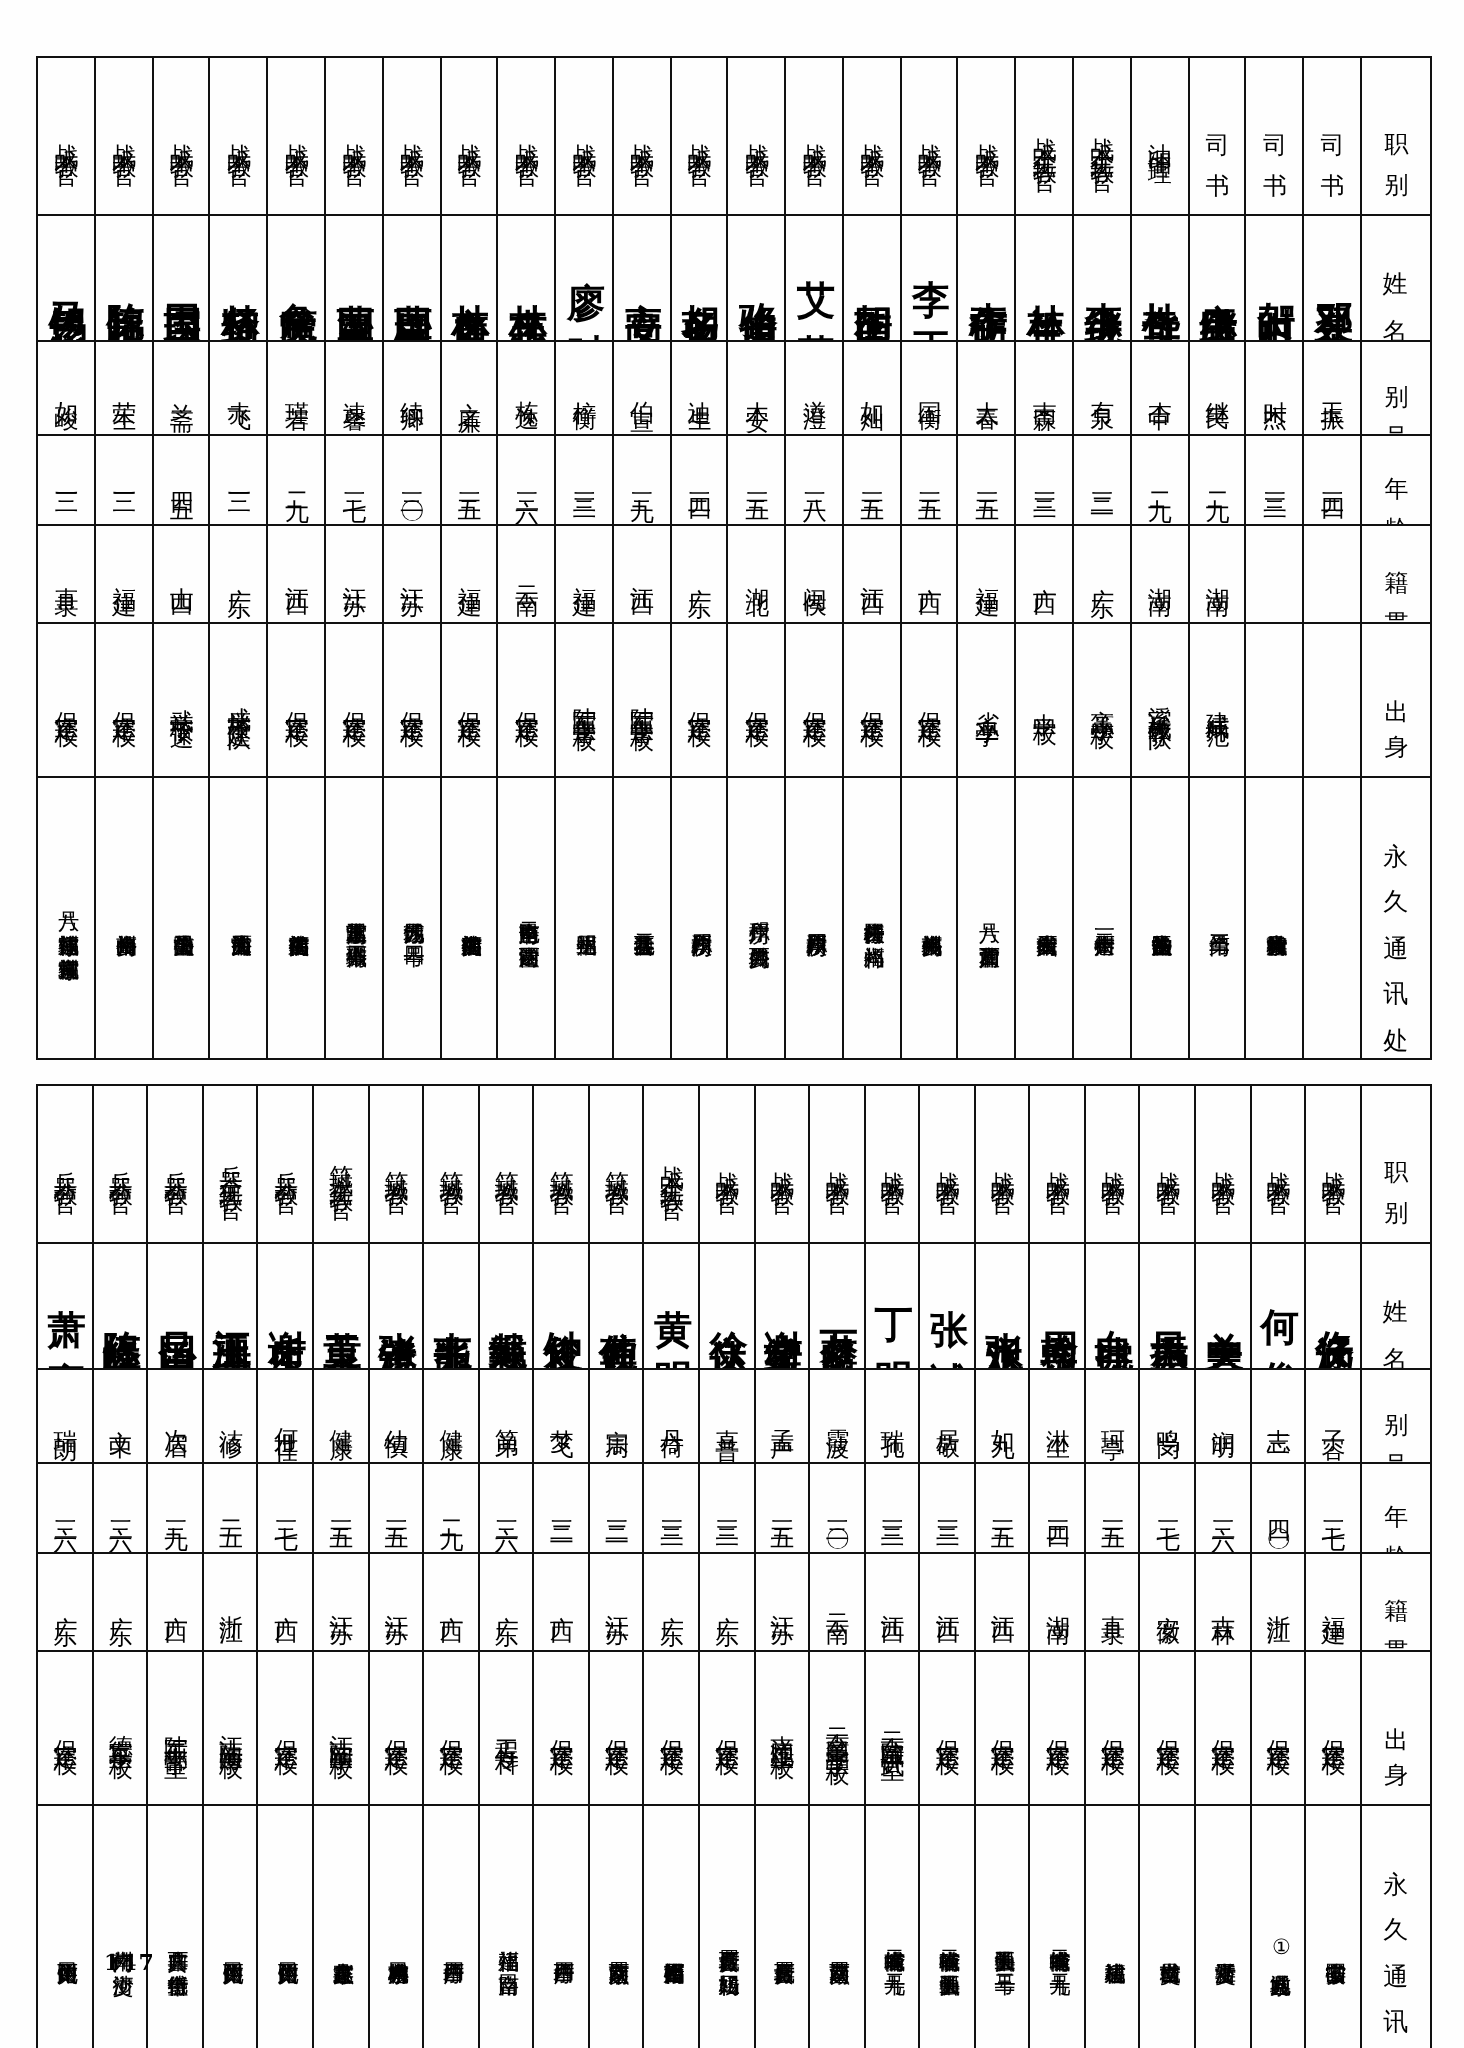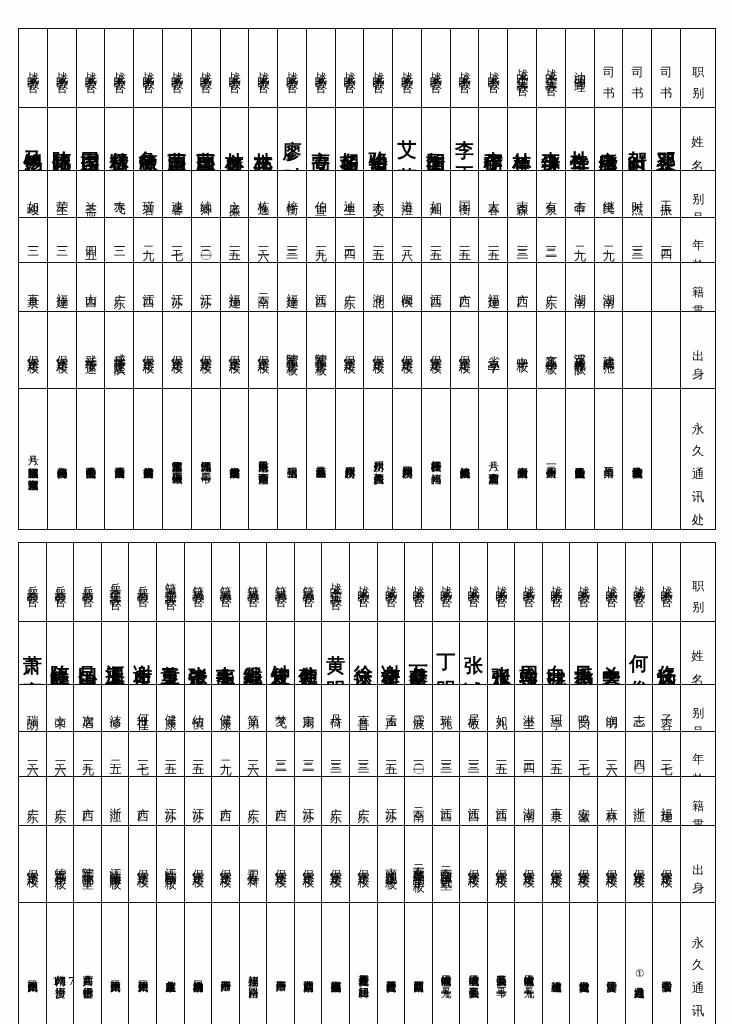--- a/index.html
+++ b/index.html
@@ -60,20 +60,21 @@
   tr.r-tong td{height:140px;font-size:10.5px;letter-spacing:0px;line-height:1.12;}
   tr.r-tong td.hdr{font-size:12.5px;letter-spacing:4px;}
   .pageno{
     position:absolute;
     left:52px;
     top:975px;
     font-size:11px;
     font-family:"DejaVu Serif","Liberation Serif",serif;
     writing-mode:horizontal-tb;
     letter-spacing:1px;
+    font-weight:bold;
   }
   .blocksep{height:12px;}
 </style>
 </head>
 <body>
 
 <div class="page">
 
   <div class="tablewrap">
 

